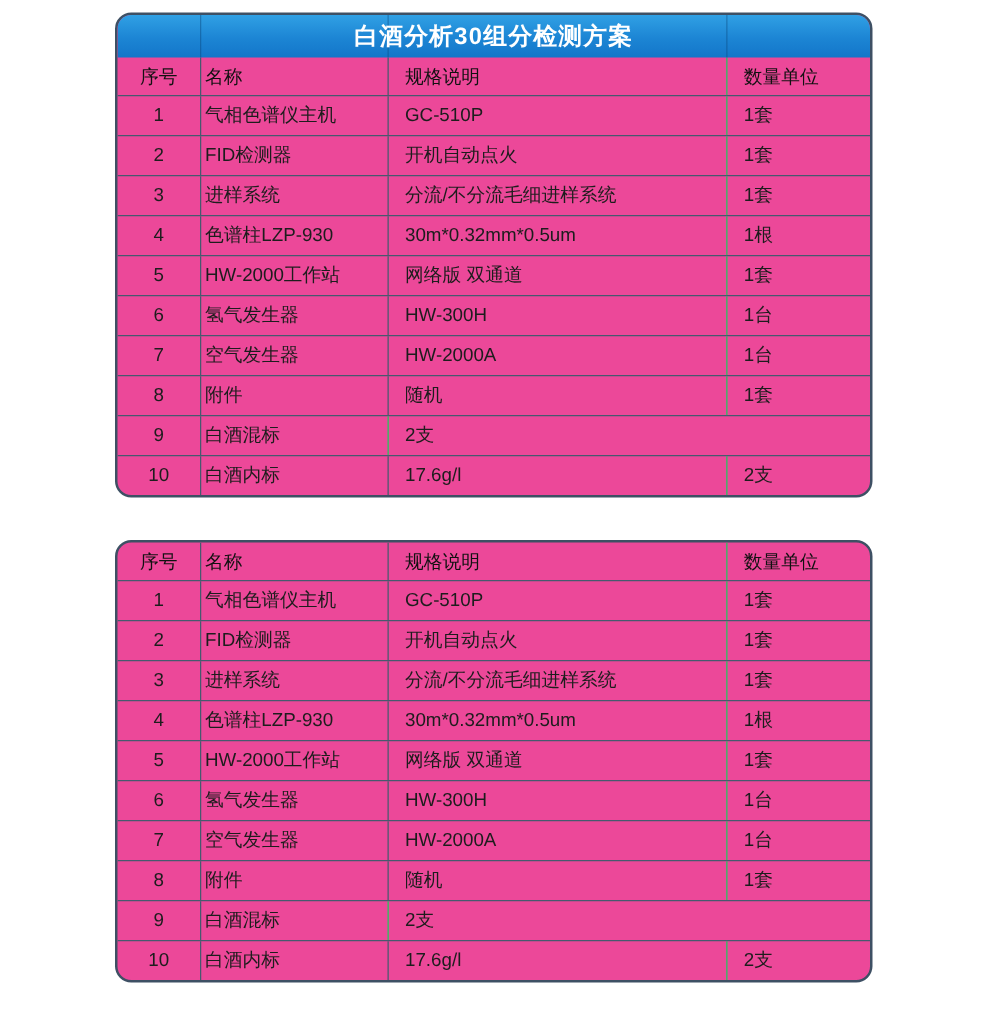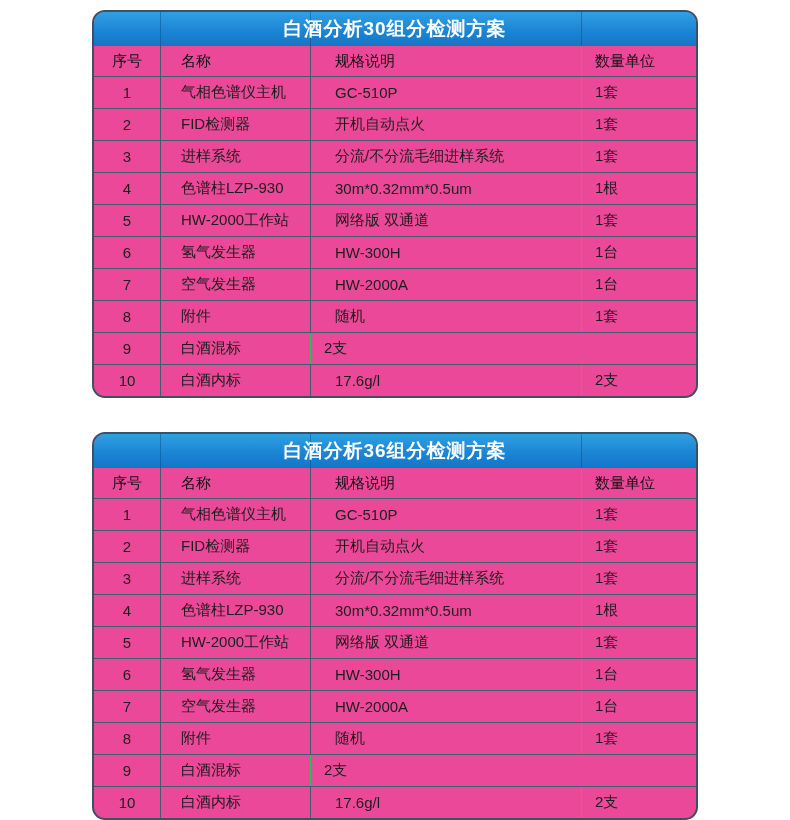--- a/index.html
+++ b/index.html
@@ -59,22 +59,22 @@
   .body-row { height: 32px; border-top: 1px solid #47596f; }
   .c {
     display: flex;
     align-items: center;
     font-size: 15px;
     color: #1d1d1d;
     white-space: nowrap;
     overflow: hidden;
   }
   .c1 { width: 66px;  justify-content: center; }
-  .c2 { width: 150px; padding-left: 20px; border-left: 1px solid #47596f; }
-  .c3 { width: 271px; padding-left: 24px; border-left: 1px solid #47596f; }
+  .c2 { width: 150px; padding-left: 3px; border-left: 1px solid #47596f; }
+  .c3 { width: 271px; padding-left: 13px; border-left: 1px solid #47596f; }
   .c4 { width: 115px; padding-left: 13px; border-left: 1px solid #22c55e; }
   .thead-row .c { font-size: 15px; color: #111111; }
 </style>
 </head>
 <body>
 
 <div class="page">
 
   <div class="table-card">
     <div class="title-bar">
@@ -156,26 +156,20 @@
         <div class="row body-row">
           <div class="c c1">10</div>
           <div class="c c2">白酒内标</div>
           <div class="c c3">17.6g/l</div>
           <div class="c c4">2支</div>
         </div>
       </div>
   </div>
 
   <div class="table-card">
-    <div class="title-bar">
-      <span class="title-divider td1"></span>
-      <span class="title-divider td2"></span>
-      <span class="title-divider td3"></span>
-      <span class="title-text">白酒分析36组分检测方案</span>
-    </div>
     <div class="row thead-row">
       <div class="c c1">序号</div>
       <div class="c c2">名称</div>
       <div class="c c3">规格说明</div>
       <div class="c c4">数量单位</div>
     </div>
     <div>
 
         <div class="row body-row">
           <div class="c c1">1</div>

